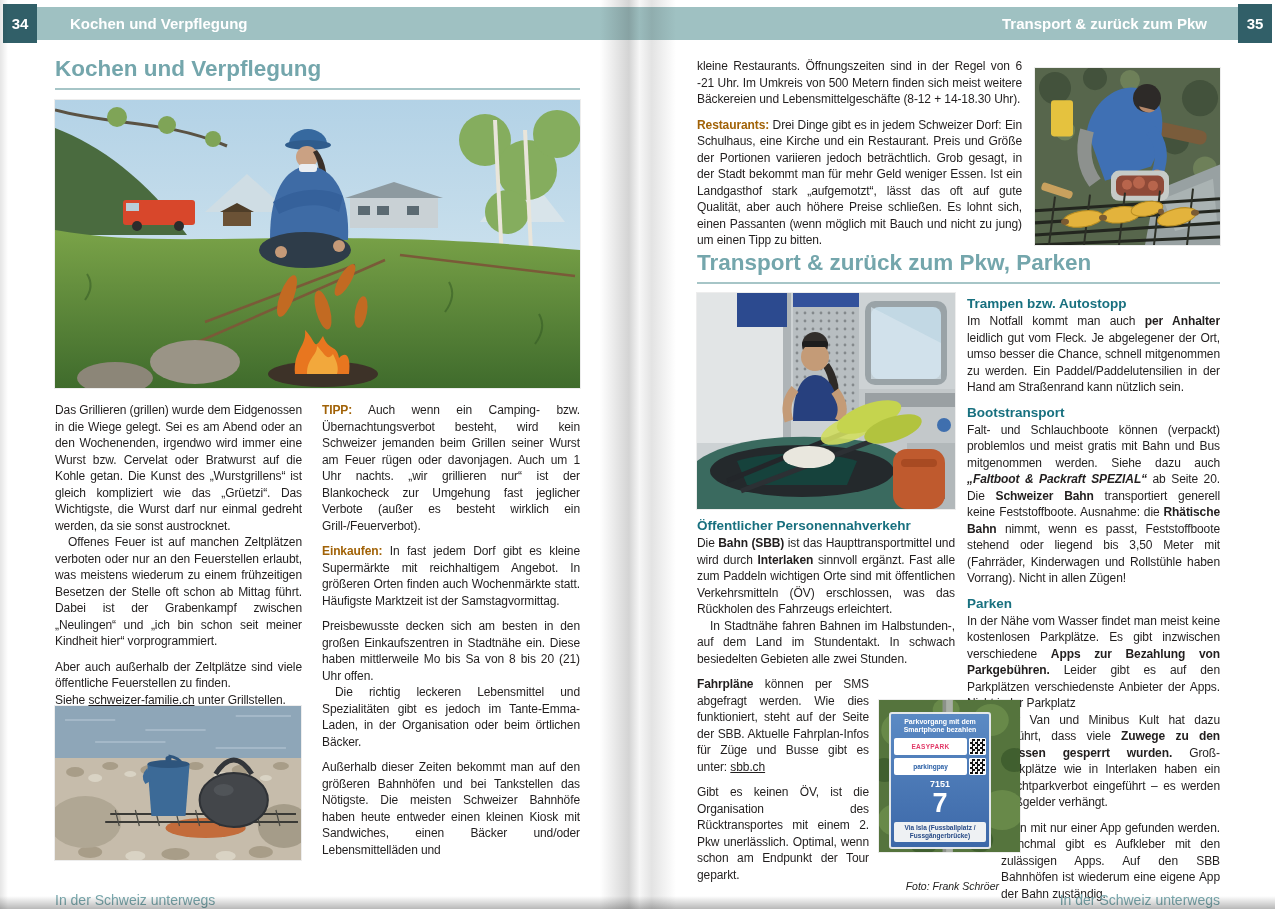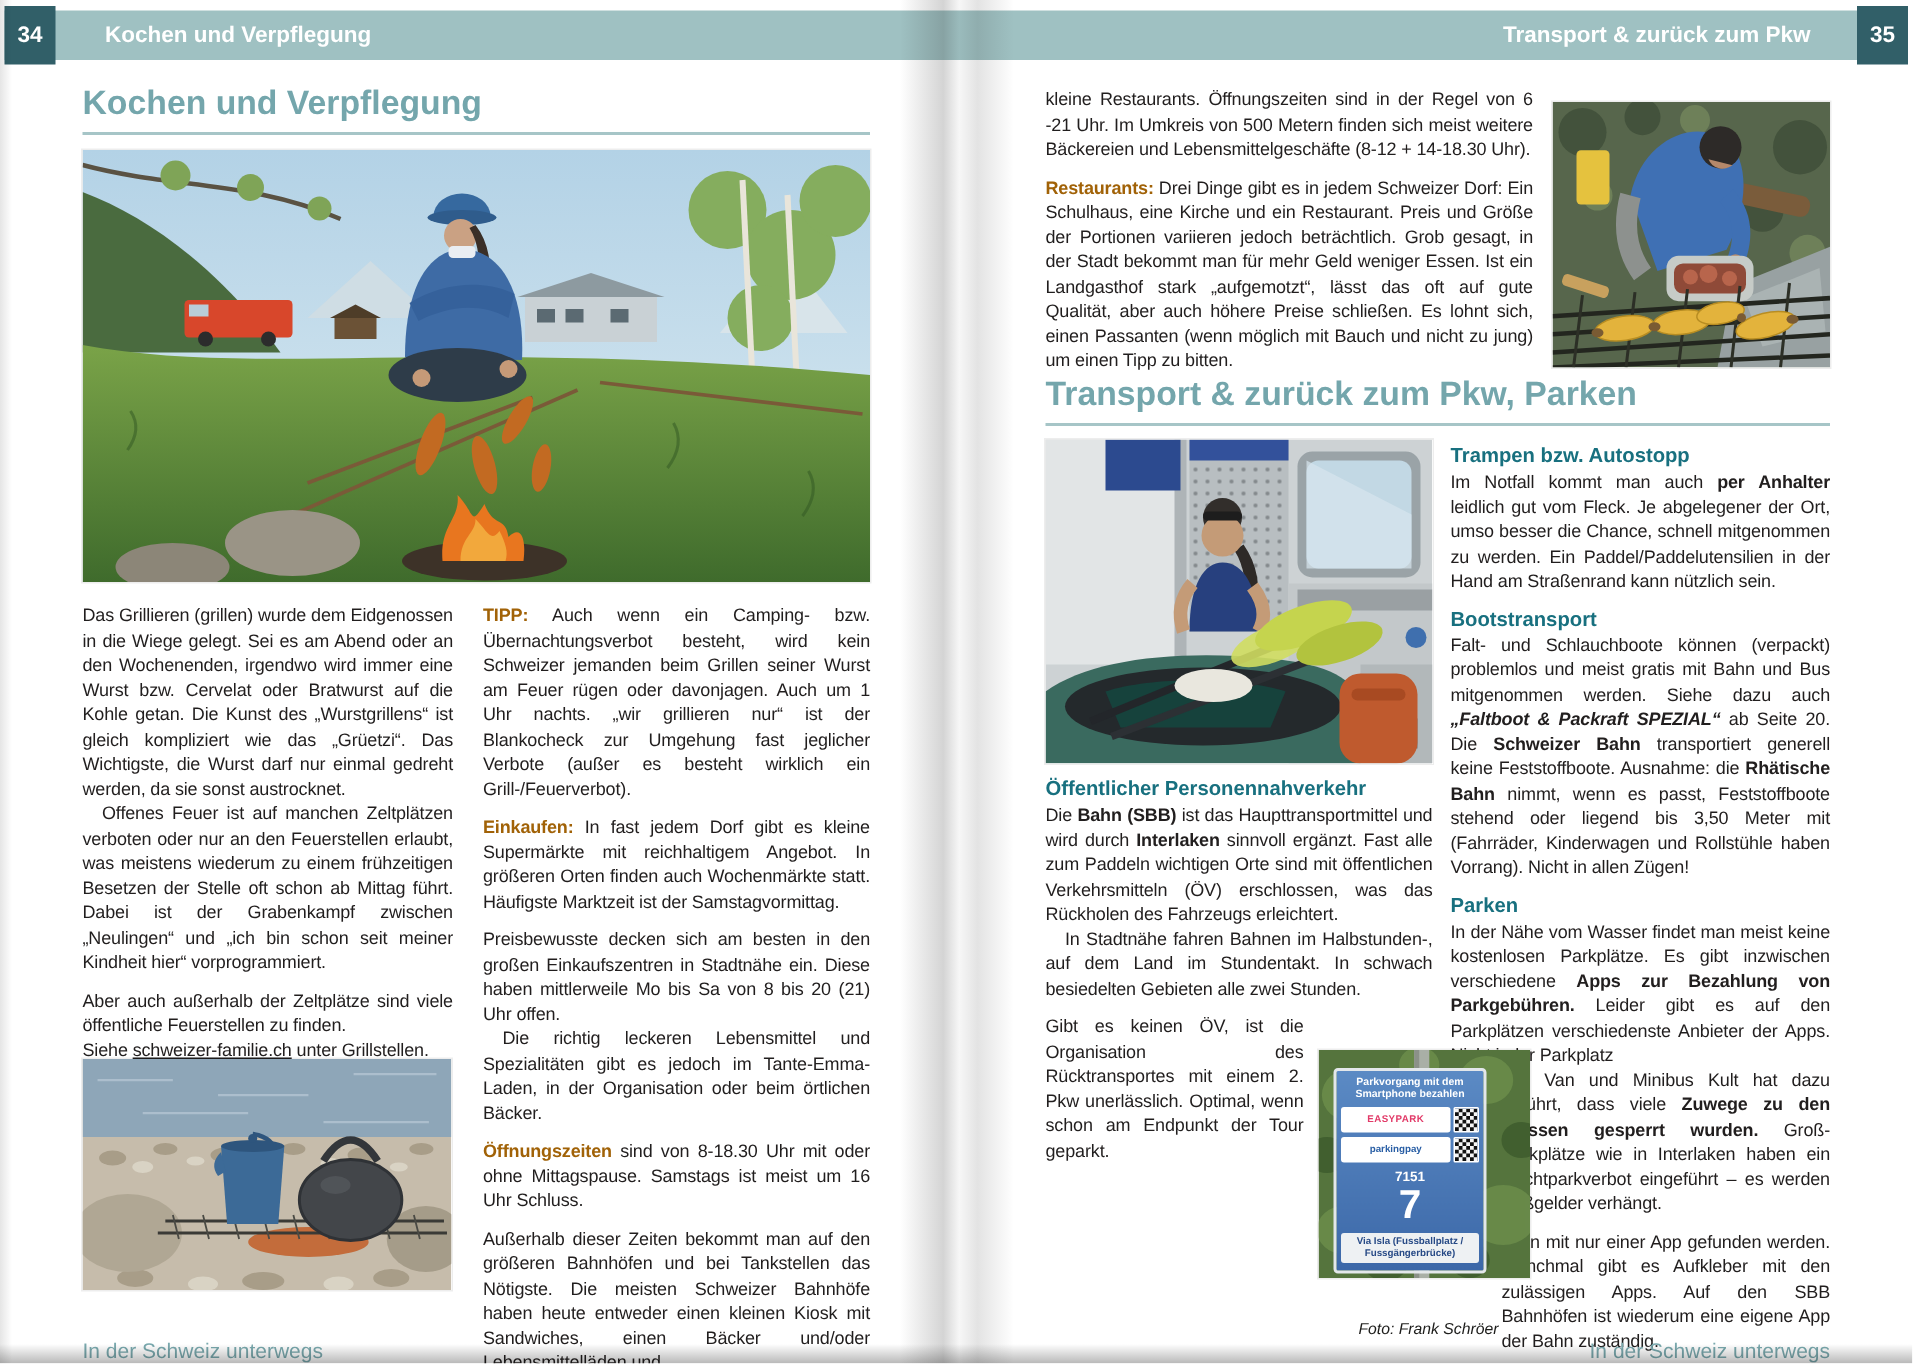--- a/index.html
+++ b/index.html
@@ -166,21 +166,20 @@
         <p class="bp tight"><span>Das Grillieren (grillen) wurde dem Eidgenossen in die Wiege gelegt. Sei es am Abend oder an den Wochenenden, irgendwo wird immer eine Wurst bzw. Cervelat oder Bratwurst auf die Kohle getan. Die Kunst des „Wurstgrillens“ ist gleich kompliziert wie das „Grüetzi“. Das Wichtigste, die Wurst darf nur einmal gedreht werden, da sie sonst austrocknet.</span></p>
         <p class="bp ind"><span>Offenes Feuer ist auf manchen Zeltplätzen verboten oder nur an den Feuerstellen erlaubt, was meistens wiederum zu einem frühzeitigen Besetzen der Stelle oft schon ab Mittag führt. Dabei ist der Grabenkampf zwischen „Neulingen“ und „ich bin schon seit meiner Kindheit hier“ vorprogrammiert.</span></p>
         <p class="bp tight"><span>Aber auch außerhalb der Zeltplätze sind viele öffentliche Feuerstellen zu finden.</span></p>
         <p class="bp"><span>Siehe </span><span class="s-lk">schweizer-familie.ch</span><span> unter Grillstellen.</span></p>
       </div>
     <div style="position:absolute;left:322px;top:402px;width:258px;">
         <p class="bp"><span class="s-tb">TIPP:</span><span> Auch wenn ein Camping- bzw. Übernachtungsverbot besteht, wird kein Schweizer jemanden beim Grillen seiner Wurst am Feuer rügen oder davonjagen. Auch um 1 Uhr nachts. „wir grillieren nur“ ist der Blankocheck zur Umgehung fast jeglicher Verbote (außer es besteht wirklich ein Grill-/Feuerverbot).</span></p>
         <p class="bp"><span class="s-tb">Einkaufen:</span><span> In fast jedem Dorf gibt es kleine Supermärkte mit reichhaltigem Angebot. In größeren Orten finden auch Wochenmärkte statt. Häufigste Marktzeit ist der Samstagvormittag.</span></p>
         <p class="bp tight"><span>Preisbewusste decken sich am besten in den großen Einkaufszentren in Stadtnähe ein. Diese haben mittlerweile Mo bis Sa von 8 bis 20 (21) Uhr offen.</span></p>
         <p class="bp ind"><span>Die richtig leckeren Lebensmittel und Spezialitäten gibt es jedoch im Tante-Emma-Laden, in der Organisation oder beim örtlichen Bäcker.</span></p>
-        <p class="bp"><span class="s-tb">Öffnungszeiten</span><span> sind von 8-18.30 Uhr mit oder ohne Mittagspause. Samstags ist meist um 16 Uhr Schluss.</span></p>
         <p class="bp"><span>Außerhalb dieser Zeiten bekommt man auf den größeren Bahnhöfen und bei Tankstellen das Nötigste. Die meisten Schweizer Bahnhöfe haben heute entweder einen kleinen Kiosk mit Sandwiches, einen Bäcker und/oder Lebensmittelläden und</span></p>
       </div>
 
     <div class="photo" style="left:55px;top:706px;width:246px;height:154px;">
       <svg viewBox="0 0 245 154" preserveAspectRatio="none">
         <rect width="245" height="154" fill="#c6bcab"></rect>
         <rect width="245" height="52" fill="#8ea6b8"></rect>
         <g stroke="#b9c9d6" stroke-width="1.5" opacity=".7">
           <line x1="10" y1="14" x2="60" y2="14"></line>
             <line x1="90" y1="24" x2="150" y2="24"></line>
@@ -363,20 +362,21 @@
       </svg>
     </div>
 
     <div style="position:absolute;left:59px;top:518px;width:258px;">
       <div>
           <div class="sh">Öffentlicher Personennahverkehr</div>
           <p class="bp tight"><span>Die </span><span class="s-b">Bahn (SBB)</span><span> ist das Haupttransportmittel und wird durch </span><span class="s-b">Interlaken</span><span> sinnvoll ergänzt. Fast alle zum Paddeln wichtigen Orte sind mit öffentlichen Verkehrsmitteln (ÖV) erschlossen, was das Rückholen des Fahrzeugs erleichtert.</span></p>
           <p class="bp ind"><span>In Stadtnähe fahren Bahnen im Halbstunden-, auf dem Land im Stundentakt. In schwach besiedelten Gebieten alle zwei Stunden.</span></p>
         </div>
       <div class="narrow">
+          <p class="bp"><span class="s-b">Fahrpläne</span><span> können per SMS abgefragt werden. Wie dies funktioniert, steht auf der Seite der SBB. Aktuelle Fahrplan-Infos für Züge und Busse gibt es unter: </span><span class="s-lk">sbb.ch</span></p>
           <p class="bp"><span>Gibt es keinen ÖV, ist die Organisation des Rücktransportes mit einem 2. Pkw unerlässlich. Optimal, wenn schon am Endpunkt der Tour geparkt.</span></p>
         </div>
     </div>
 
     <div style="position:absolute;left:329px;top:296px;width:253px;">
       <div>
           <div class="sh">Trampen bzw. Autostopp</div>
           <p class="bp"><span>Im Notfall kommt man auch </span><span class="s-b">per Anhalter</span><span> leidlich gut vom Fleck. Je abgelegener der Ort, umso besser die Chance, schnell mitgenommen zu werden. Ein Paddel/Paddelutensilien in der Hand am Straßenrand kann nützlich sein.</span></p>
           <div class="sh">Bootstransport</div>
           <p class="bp"><span>Falt- und Schlauchboote können (verpackt) problemlos und meist gratis mit Bahn und Bus mitgenommen werden. Siehe dazu auch </span><span class="s-bi">„Faltboot &amp; Packraft SPEZIAL“</span><span> ab Seite 20. Die </span><span class="s-b">Schweizer Bahn</span><span> transportiert generell keine Feststoffboote. Ausnahme: die </span><span class="s-b">Rhätische Bahn</span><span> nimmt, wenn es passt, Feststoffboote stehend oder liegend bis 3,50 Meter mit (Fahrräder, Kinderwagen und Rollstühle haben Vorrang). Nicht in allen Zügen!</span></p>

